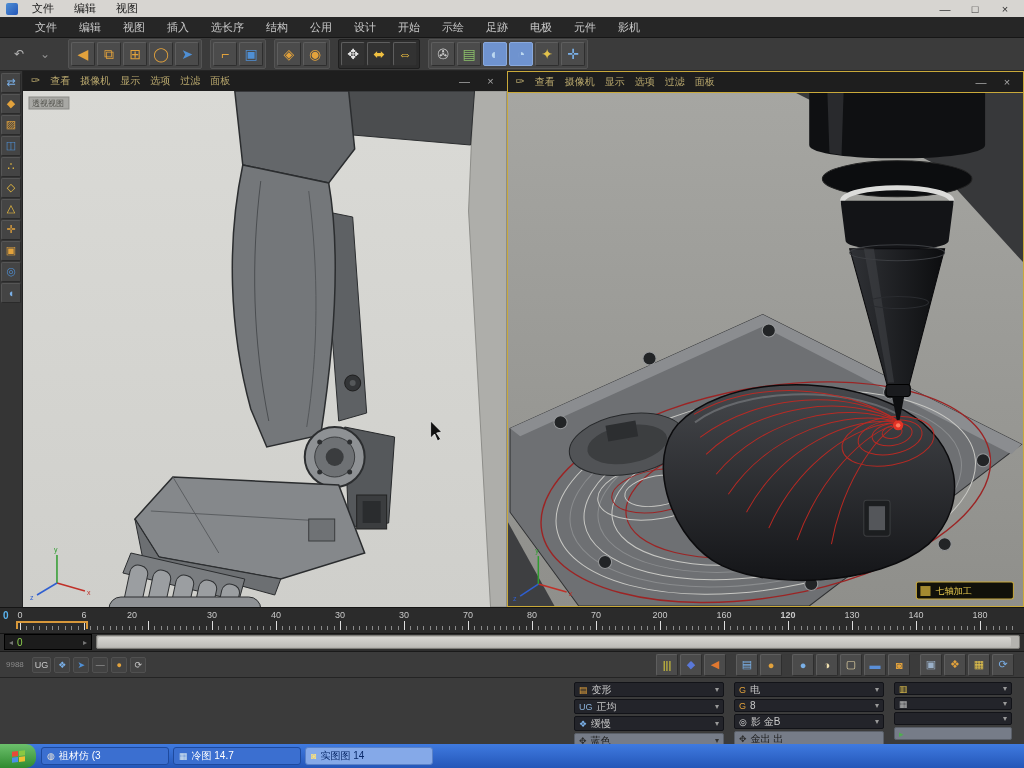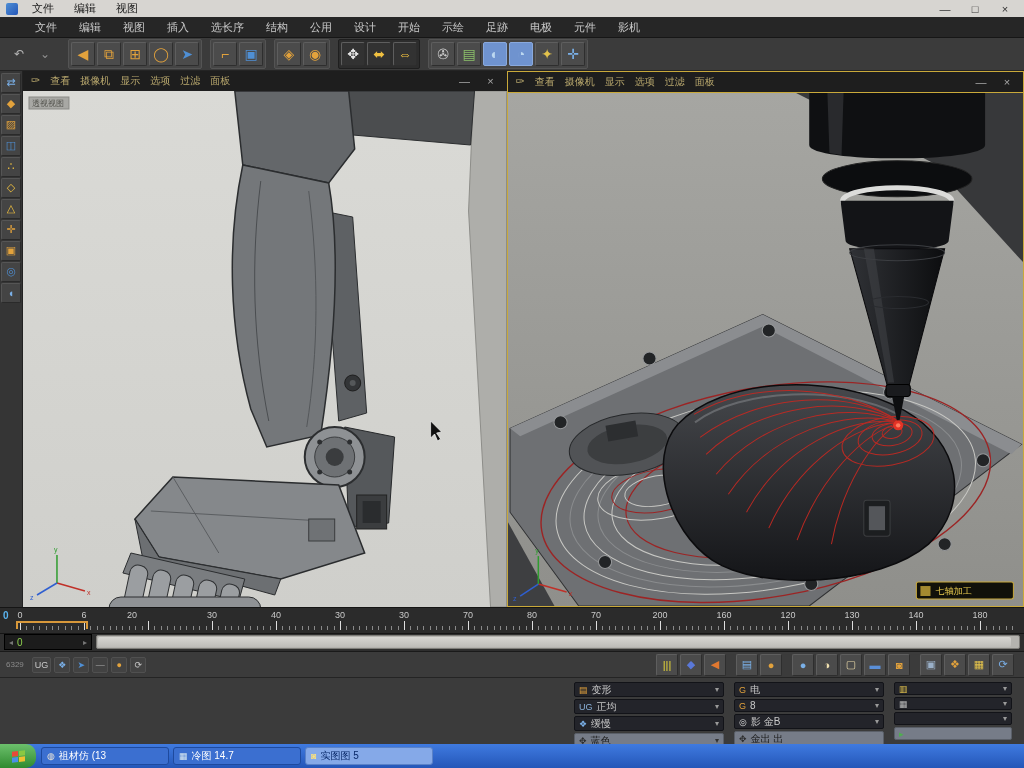--- a/index.html
+++ b/index.html
@@ -406,21 +406,21 @@
       <span class="tick-label" style="left: 468px;">70</span>
       <div class="tick" style="left: 532px;"></div>
       <span class="tick-label" style="left: 532px;">80</span>
       <div class="tick" style="left: 596px;"></div>
       <span class="tick-label" style="left: 596px;">70</span>
       <div class="tick" style="left: 660px;"></div>
       <span class="tick-label" style="left: 660px;">200</span>
       <div class="tick" style="left: 724px;"></div>
       <span class="tick-label" style="left: 724px;">160</span>
       <div class="tick" style="left: 788px;"></div>
-      <span class="tick-label" style="left: 788px;">120</span>
+      <span class="tick-label" style="left: 788px; font-weight: bold;">120</span>
       <div class="tick" style="left: 852px;"></div>
       <span class="tick-label" style="left: 852px;">130</span>
       <div class="tick" style="left: 916px;"></div>
       <span class="tick-label" style="left: 916px;">140</span>
       <div class="tick" style="left: 980px;"></div>
       <span class="tick-label" style="left: 980px;">180</span>
       <div class="range-bracket" style="left: 16px; width: 72px;"></div>
     </div>
 
   <div class="scroll-row">
@@ -428,21 +428,21 @@
       <span class="arrow">◂</span>
       <span>0</span>
       <span class="arrow" style="margin-left:auto">▸</span>
     </div>
     <div class="h-scroll">
       <div class="h-thumb"></div>
     </div>
   </div>
 
   <div class="transport">
-    <span class="status-text">6329</span>
+    <span class="status-text">9988</span>
     <div class="mini-icons" id="mini-icons">
         <button class="mini-btn" style="color: rgb(201, 201, 201);">UG</button>
         <button class="mini-btn" style="color: rgb(122, 176, 232);">❖</button>
         <button class="mini-btn" style="color: rgb(79, 143, 212);">➤</button>
         <button class="mini-btn" style="color: rgb(154, 154, 154);">—</button>
         <button class="mini-btn" style="color: rgb(226, 162, 60);">●</button>
         <button class="mini-btn" style="color: rgb(201, 201, 201);">⟳</button>
       </div>
     <div class="tr-groups" id="tr-groups">
         <div class="tr-group">
@@ -544,26 +544,26 @@
       <span class="start-flag">
           <span></span>
           <span></span>
           <span></span>
           <span></span>
         </span>
     </div>
     <div id="task-buttons" style="display:flex;gap:4px;">
         <button class="task-btn">
           <span class="task-icon" style="color: rgb(240, 232, 216);">◍</span>
-          <span>祖材仿 (13</span>
+          <span>祖材仿 (3</span>
         </button>
         <button class="task-btn">
           <span class="task-icon" style="color: rgb(216, 232, 240);">▦</span>
           <span>冷图 14.7</span>
         </button>
         <button class="task-btn active">
           <span class="task-icon" style="color: rgb(248, 224, 128);">◙</span>
-          <span>实图图 5</span>
+          <span>实图图 14</span>
         </button>
       </div>
   </div>
 
 </div>
 
 </body></html>

